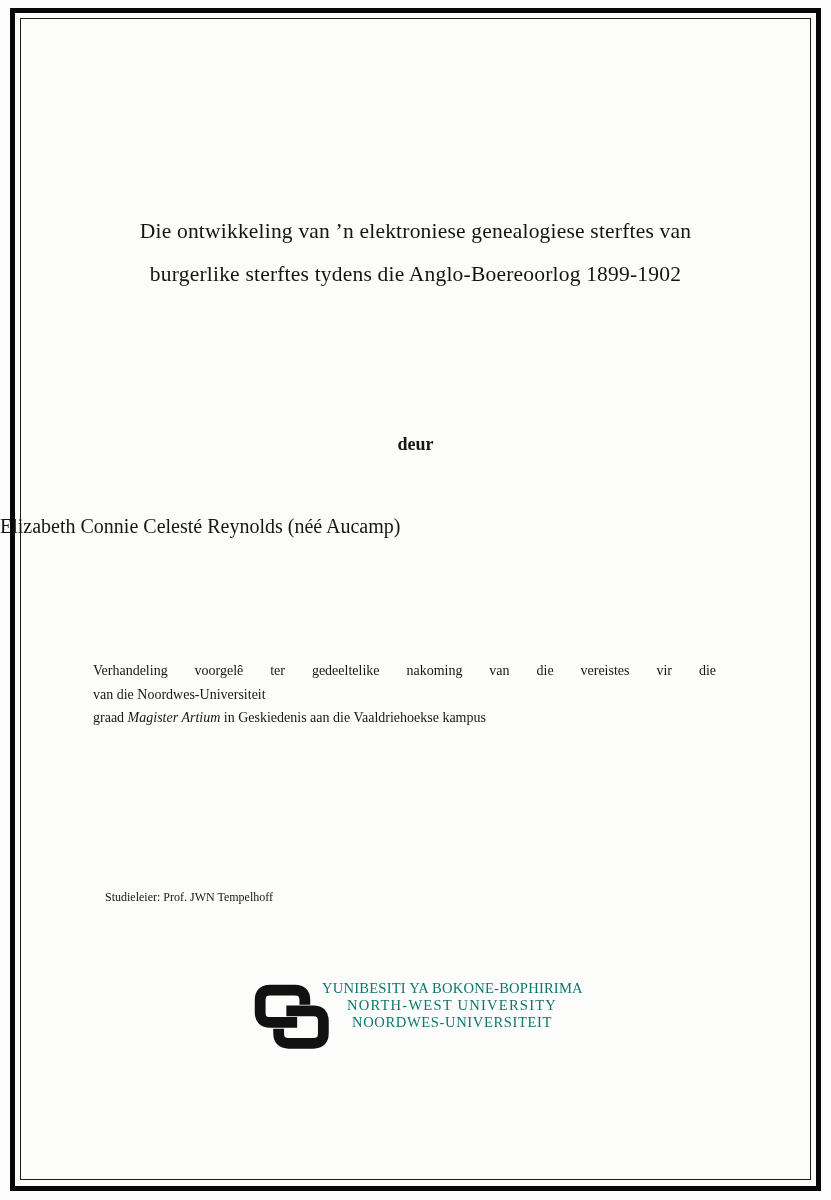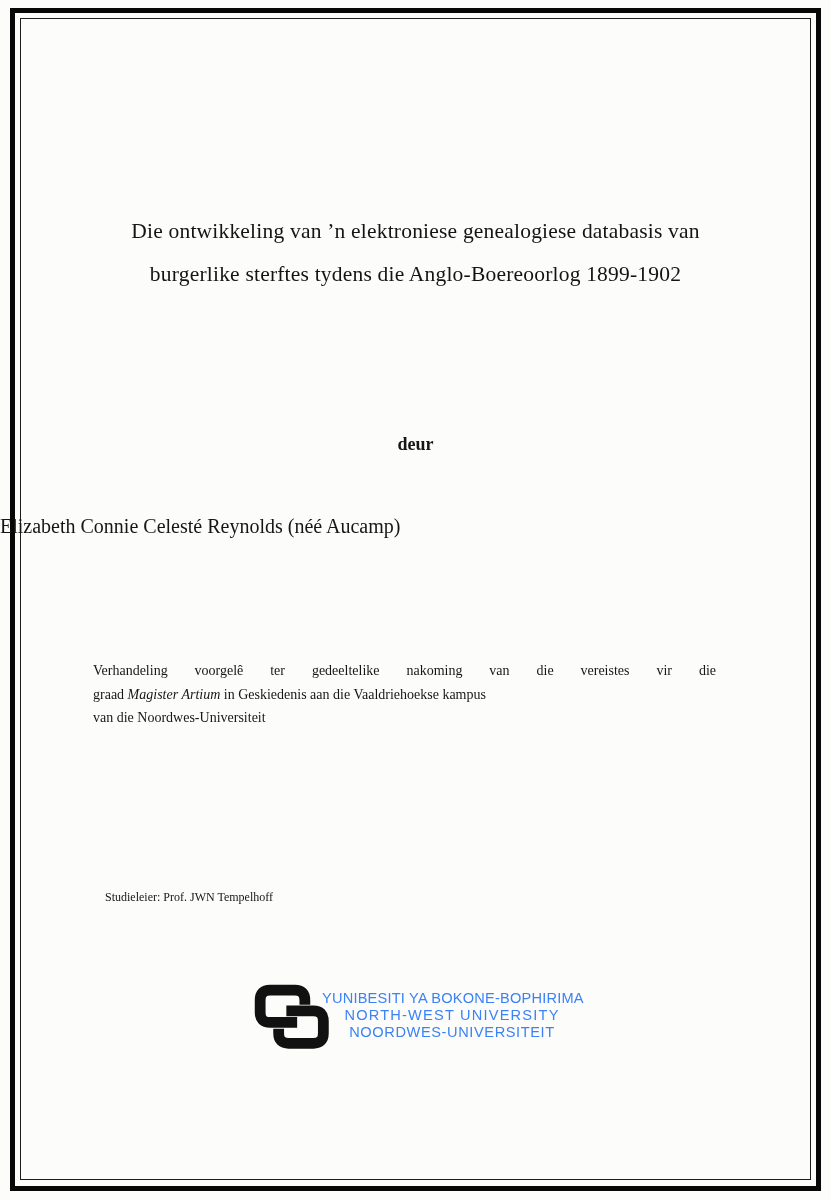--- a/index.html
+++ b/index.html
@@ -78,54 +78,54 @@
     left: 254px; top: 977px;
     display: flex;
     align-items: flex-start;
   }
   .logo-mark {
     flex: 0 0 auto;
     display: block;
   }
   .logo-text {
     margin-left: -26px;
-    margin-top: 13px;
+    margin-top: 3px;
     width: 260px;
     text-align: center;
-    font-family: Liberation Sans, sans-serif;
+    font-family: Liberation Serif, serif;
     font-size: 14.6px;
     line-height: 16.8px;
-    color: #3b82f6;
+    color: #0f766e;
     white-space: nowrap;
   }
   .logo-text .l1 { letter-spacing: 0.2px; }
   .logo-text .l2 { letter-spacing: 1.2px; }
   .logo-text .l3 { letter-spacing: 0.6px; }
 </style>
 </head>
 <body>
 
 <div class="page">
 
   <div class="frame-outer"></div>
   <div class="frame-inner"></div>
 
   <div class="title">
-    <div>Die ontwikkeling van ’n elektroniese genealogiese databasis van</div>
+    <div>Die ontwikkeling van ’n elektroniese genealogiese sterftes van</div>
     <div>burgerlike sterftes tydens die Anglo-Boereoorlog 1899-1902</div>
   </div>
 
   <div class="byline">deur</div>
 
   <div class="author">Elizabeth Connie Celesté Reynolds (néé Aucamp)</div>
 
   <div class="statement">
     <div class="just">Verhandeling voorgelê ter gedeeltelike nakoming van die vereistes vir die</div>
+    <div>van die Noordwes-Universiteit</div>
     <div><span>graad </span><span class="it">Magister Artium</span><span> in Geskiedenis aan die Vaaldriehoekse kampus</span></div>
-    <div>van die Noordwes-Universiteit</div>
   </div>
 
   <div class="supervisor-block">
     <div>Studieleier: Prof. JWN Tempelhoff</div>
   </div>
 
   <div class="logo">
     <svg class="logo-mark" viewBox="0 0 122 96" width="94" height="74" aria-hidden="true">
       <g fill="none" stroke="#111111" stroke-width="14">
         <path d="M66 36 L66 30 Q66 17 53 17 L21 17 Q8 17 8 30 L8 46 Q8 59 21 59 L56 59"></path>

